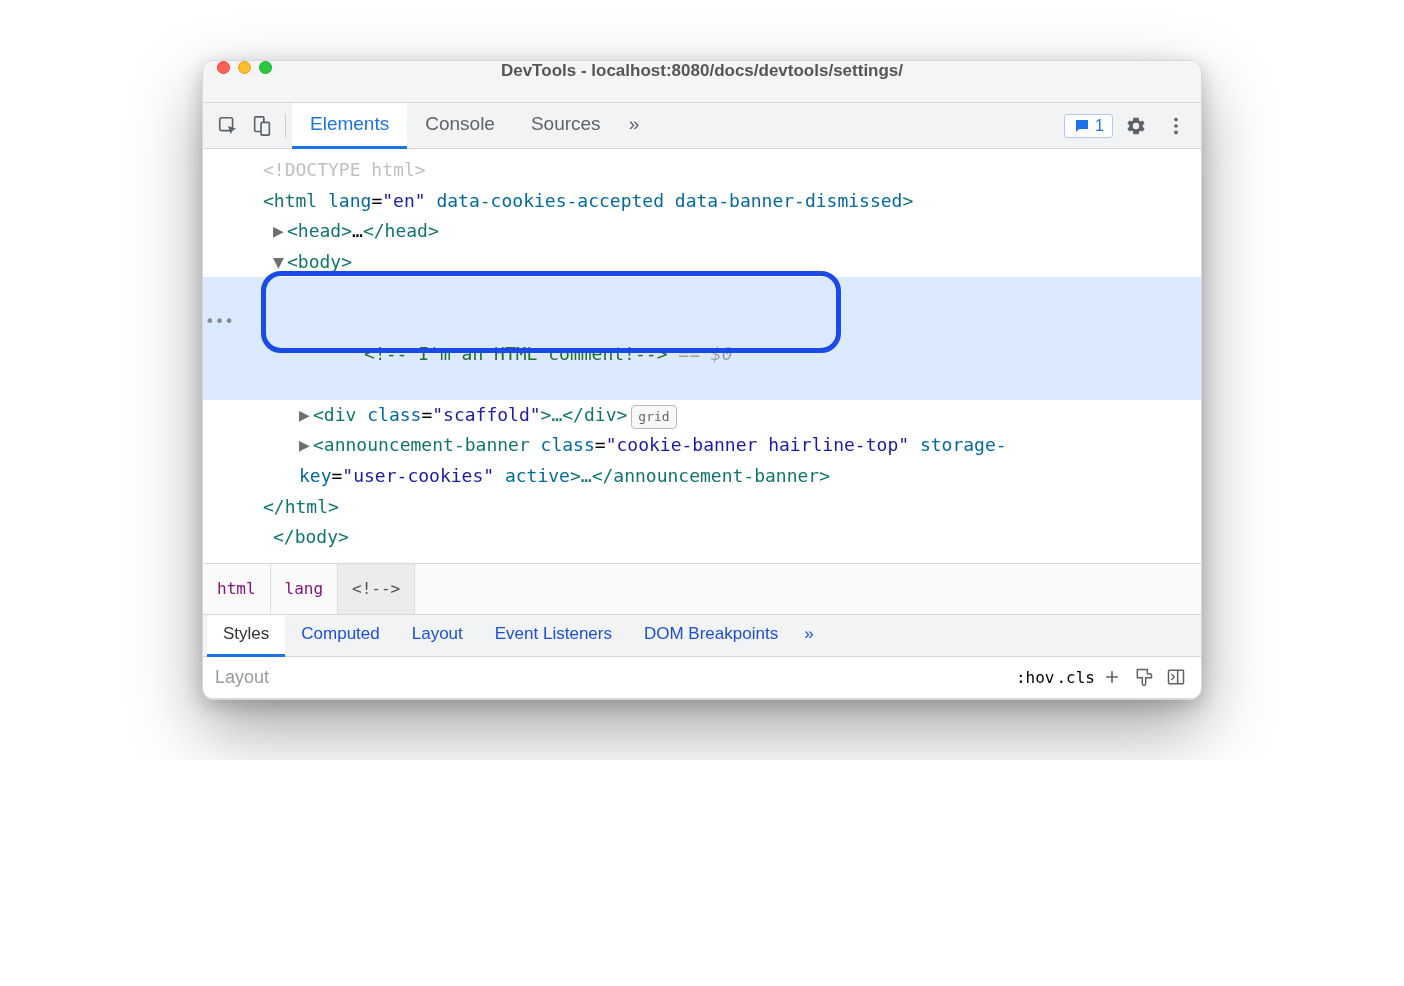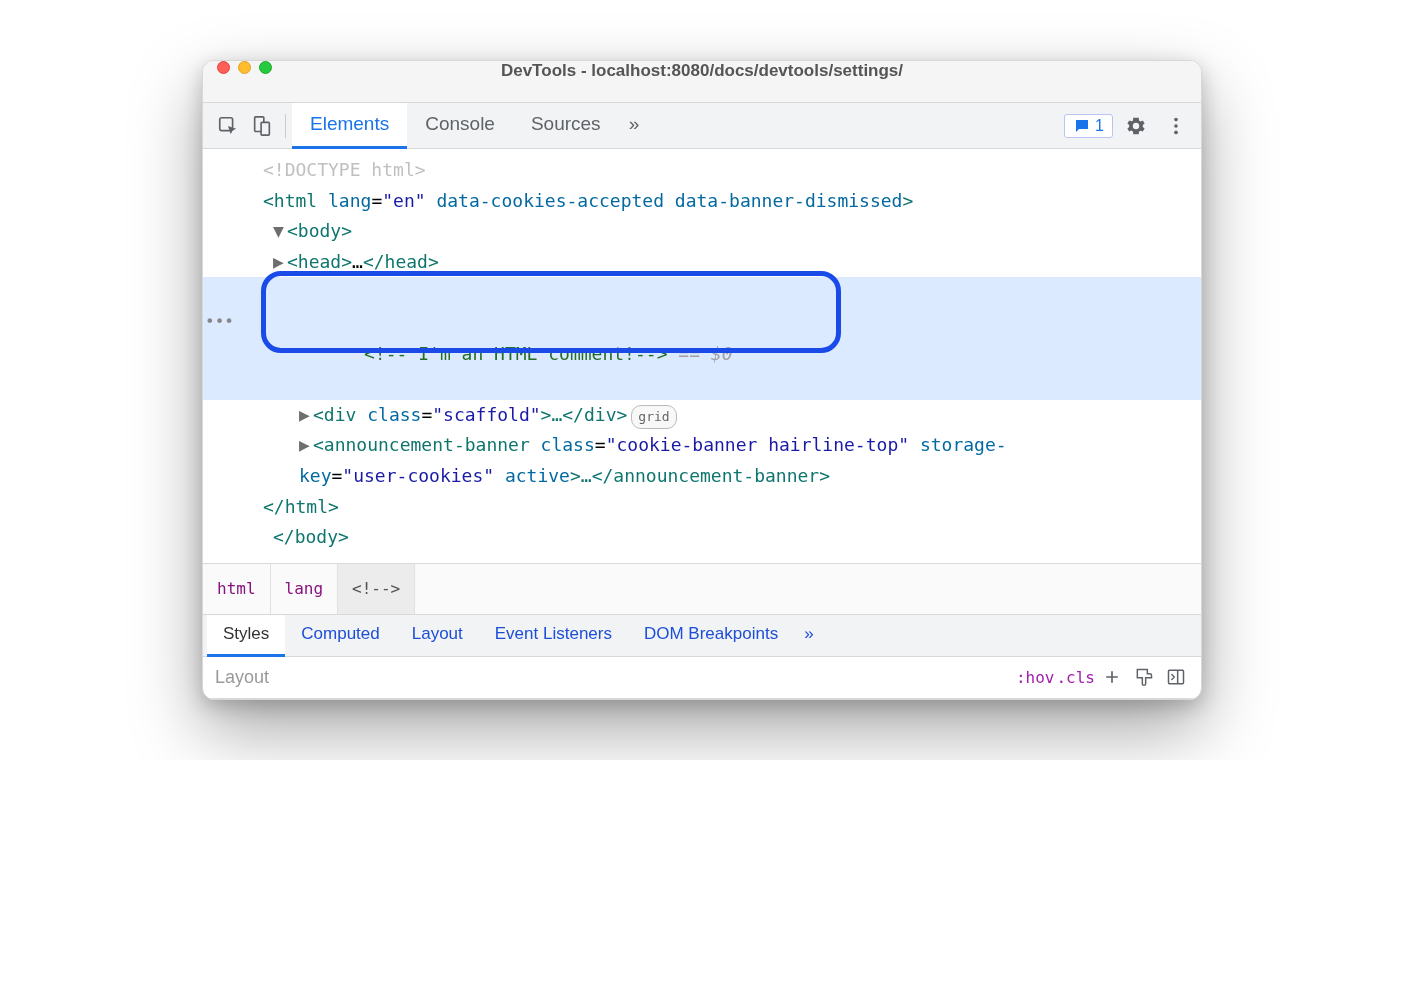--- a/index.html
+++ b/index.html
@@ -85,39 +85,39 @@
     position:relative;
   }
   .selected-row .dots { position:absolute; left:2px; color:#888; font-size:16px;}
   .highlight-box {
     position:absolute;
     border:5px solid #1a4ae8;
     border-radius:20px;
     pointer-events:none;
   }
   .grid-pill {
-    display:inline-block; border:1px solid #bbb; border-radius:10px; padding:0 6px; font-size:13px; color:#666; background:#f8f8f8; margin-left:4px;
+    display:inline-block; border:1px solid #bbb; border-radius:4px; padding:0 6px; font-size:13px; color:#666; background:#f8f8f8; margin-left:4px;
   }
   
   .breadcrumb {
     display:flex; align-items:stretch; height:52px;
     border-top:1px solid #d8d8d8; border-bottom:1px solid #d8d8d8;
     background:#fafafa;
     font-family: Menlo, monospace; font-size:16px;
   }
   .crumb { padding:0 14px; display:flex; align-items:center; color:#881280; cursor:pointer; border-right:1px solid #e0e0e0;}
   .crumb.last { background:#ececec; color:#555;}
   
   .subtabs { display:flex; align-items:flex-start; height:42px; border-bottom:1px solid #d8d8d8; background:#f1f3f4; padding:0 4px; }
   .subtab { padding:0 16px; height:42px; display:flex; align-items:center; font-size:17px; color:#1d4ed8; cursor:pointer; border-bottom:3px solid transparent; }
   .subtab.active { color:#333; border-bottom-color:#1a73e8; background:#fff;}
   
   .filterbar { display:flex; align-items:center; height:42px; border-bottom:1px solid #d8d8d8; }
   .filter-input { flex:1; padding:0 12px; height:100%; display:flex; align-items:center; color:#9a9a9a; font-size:18px;}
-  .filter-tools { display:flex; align-items:center; gap:2px; padding:0 10px; color:#a21caf; font-size:16px;}
+  .filter-tools { display:flex; align-items:center; gap:2px; padding:0 10px; color:#000000; font-size:16px;}
   .filter-tools .tl { cursor:pointer; display:flex; align-items:center; justify-content:center; width:30px; height:30px;}
   .filter-tools .txt { font-family:Menlo,monospace; font-size:16px; cursor:pointer;}
 </style>
 </head>
 <body>
 
 <div class="window">
 
   <div class="titlebar">
     <div class="traffic">
@@ -169,22 +169,22 @@
             <circle cx="12" cy="12" r="2"></circle>
             <circle cx="12" cy="19" r="2"></circle>
           </svg>
       </div>
     </div>
   </div>
 
   <div class="domtree">
     <div class="line indent1 gray">&lt;!DOCTYPE html&gt;</div>
     <div class="line indent1"><span class="tagb">&lt;html</span> <span class="attrn">lang</span>=<span class="attrv">"en"</span> <span class="attrn">data-cookies-accepted</span> <span class="attrn">data-banner-dismissed</span><span class="tagb">&gt;</span></div>
+    <div class="line indent2"><span class="arrow">▶</span><span class="tagb">&lt;head&gt;</span><span>…</span><span class="tagb">&lt;/head&gt;</span></div>
     <div class="line indent2"><span class="arrow">▼</span><span class="tagb">&lt;body&gt;</span></div>
-    <div class="line indent2"><span class="arrow">▶</span><span class="tagb">&lt;head&gt;</span><span>…</span><span class="tagb">&lt;/head&gt;</span></div>
 
     <div class="line indent2b selected-row">
       <span class="dots">•••</span>
       <span class="comment">&lt;!-- I'm an HTML comment!--&gt;</span> <span class="faded" style="font-style:italic;">== $0</span>
     </div>
 
     <div class="line indent2b"><span class="arrow">▶</span><span class="tagb">&lt;div</span> <span class="attrn">class</span>=<span class="attrv">"scaffold"</span><span class="tagb">&gt;…&lt;/div&gt;</span><span class="grid-pill">grid</span></div>
 
     <div class="line indent2b"><span class="arrow">▶</span><span class="tagb">&lt;announcement-banner</span> <span class="attrn">class</span>=<span class="attrv">"cookie-banner hairline-top"</span> <span class="attrn">storage-</span></div>
     <div class="line indent2c"><span class="attrn">key</span>=<span class="attrv">"user-cookies"</span> <span class="attrn">active</span><span class="tagb">&gt;…&lt;/announcement-banner&gt;</span></div>

